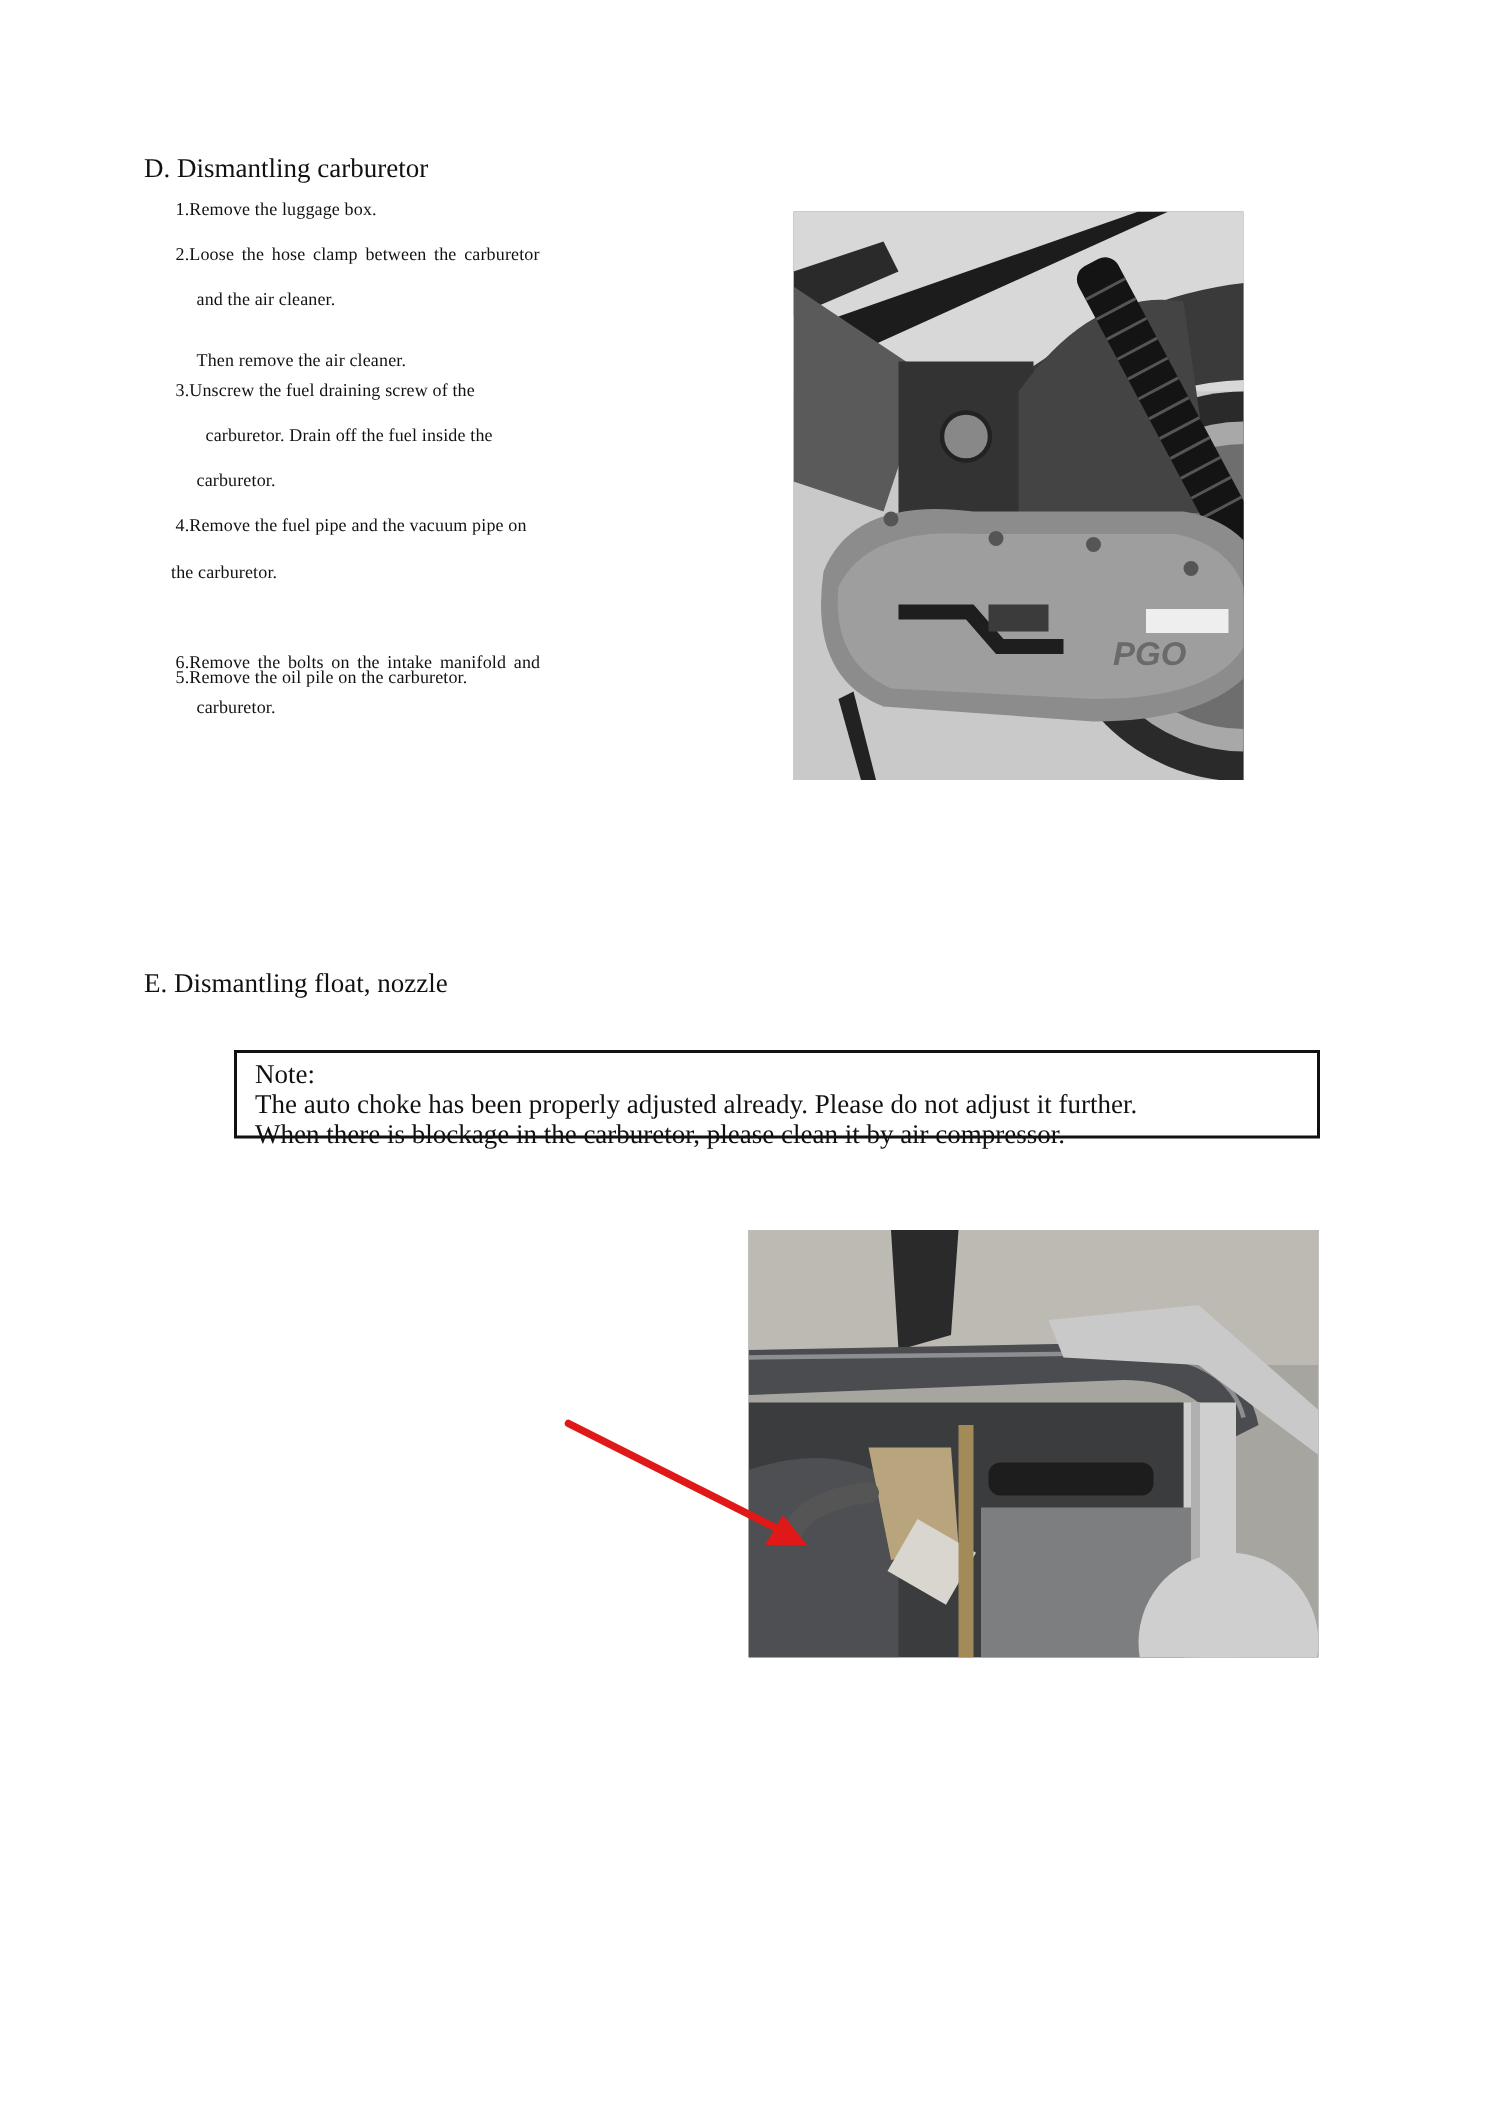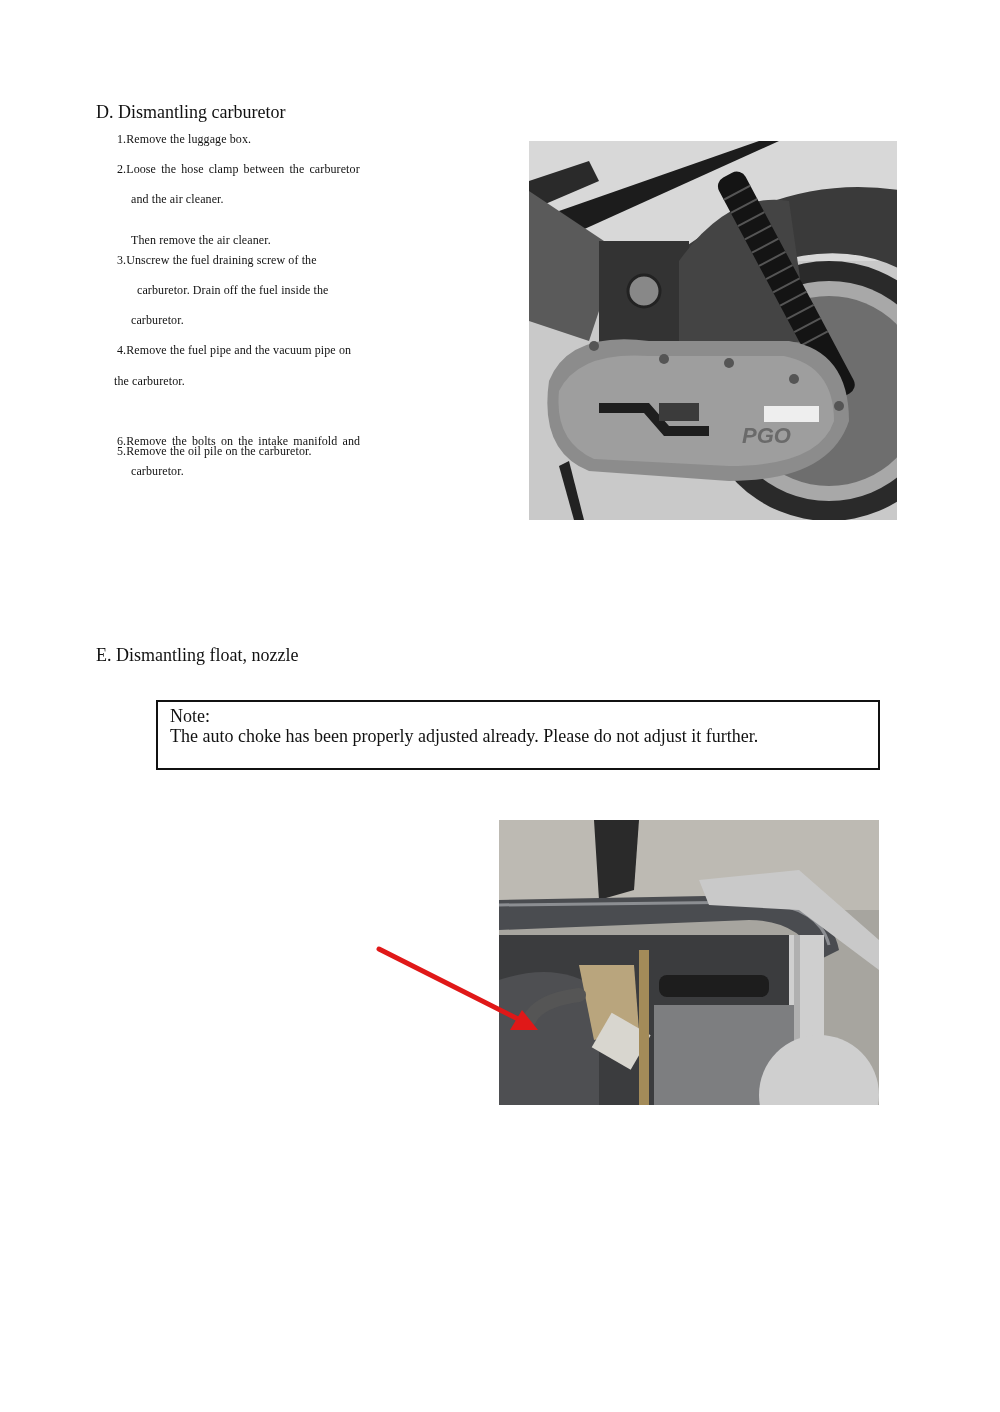--- a/index.html
+++ b/index.html
@@ -1,25 +1,25 @@
 <!DOCTYPE html>
 <html><head>
   <meta charset="utf-8">
   <style>
     html, body { margin: 0; padding: 0; background: #ffffff; }
     body { width: 1000px; height: 1412px; position: relative; overflow: hidden;
            font-family: "Liberation Serif", "DejaVu Serif", serif; color: #111; }
     .abs { position: absolute; }
     .heading { font-size: 18px; white-space: nowrap; }
     .line { font-size: 12px; white-space: nowrap; letter-spacing: 0.1px; }
-    .note-box { position: absolute; left: 156px; top: 700px; width: 724px; height: 70px;
+    .note-box { position: absolute; left: 156px; top: 700px; width: 724px; height: 59px;
                 border: 2px solid #111; box-sizing: border-box; padding: 4px 12px; }
     .note-box div { font-size: 18px; line-height: 20px; white-space: nowrap; }
     .photo { position: absolute; overflow: hidden; }
-    .photo1 { left: 529px; top: 141px; width: 368px; height: 379px; background: #9a9a9a; }
+    .photo1 { left: 529px; top: 141px; width: 300px; height: 379px; background: #9a9a9a; }
     .photo2 { left: 499px; top: 820px; width: 380px; height: 285px; background: #8a8a88; }
   </style>
 </head>
 <body>
 
 <div class="abs heading" style="left:96px; top:102px;">D. Dismantling carburetor</div>
 
 <div>
   <div class="abs line" style="left:117px; top:132px;">1.Remove the luggage box.</div>
   <div class="abs line" style="left:117px; top:162px; word-spacing:2px;">2.Loose the hose clamp between the carburetor</div>
@@ -93,20 +93,21 @@
 
     <path d="M40 320 L55 379 L45 379 L30 325 Z" fill="#222"></path>
   </svg>
 </div>
 
 <div class="abs heading" style="left:96px; top:645px;">E. Dismantling float, nozzle</div>
 
 <div class="note-box">
   <div>Note:</div>
   <div>The auto choke has been properly adjusted already. Please do not adjust it further.</div>
+  <div>When there is blockage in the carburetor, please clean it by air compressor.</div>
 </div>
 
 <div class="photo photo2" title="Carburetor auto choke location under scooter frame">
   <svg width="380" height="285" viewBox="0 0 380 285">
     <rect x="0" y="0" width="380" height="285" fill="#a7a59f"></rect>
     <rect x="0" y="0" width="380" height="90" fill="#bdbab3"></rect>
 
     <path d="M95 0 L140 0 L135 70 L100 80 Z" fill="#2a2a2a"></path>
 
     <path d="M0 80 L260 75 Q330 80 340 130 L320 140 Q300 100 250 100 L0 110 Z" fill="#4a4c50"></path>

